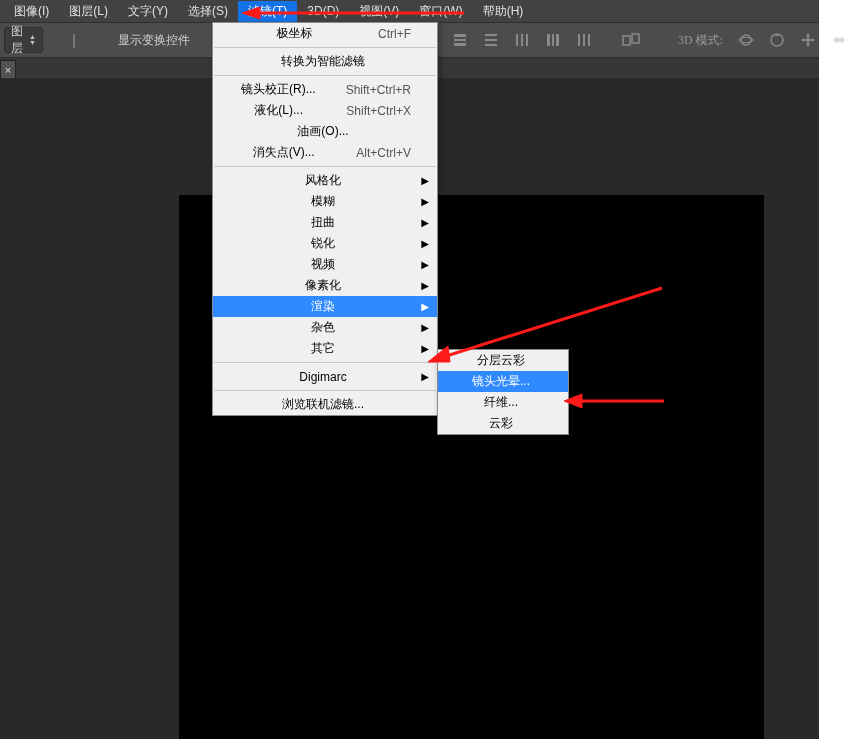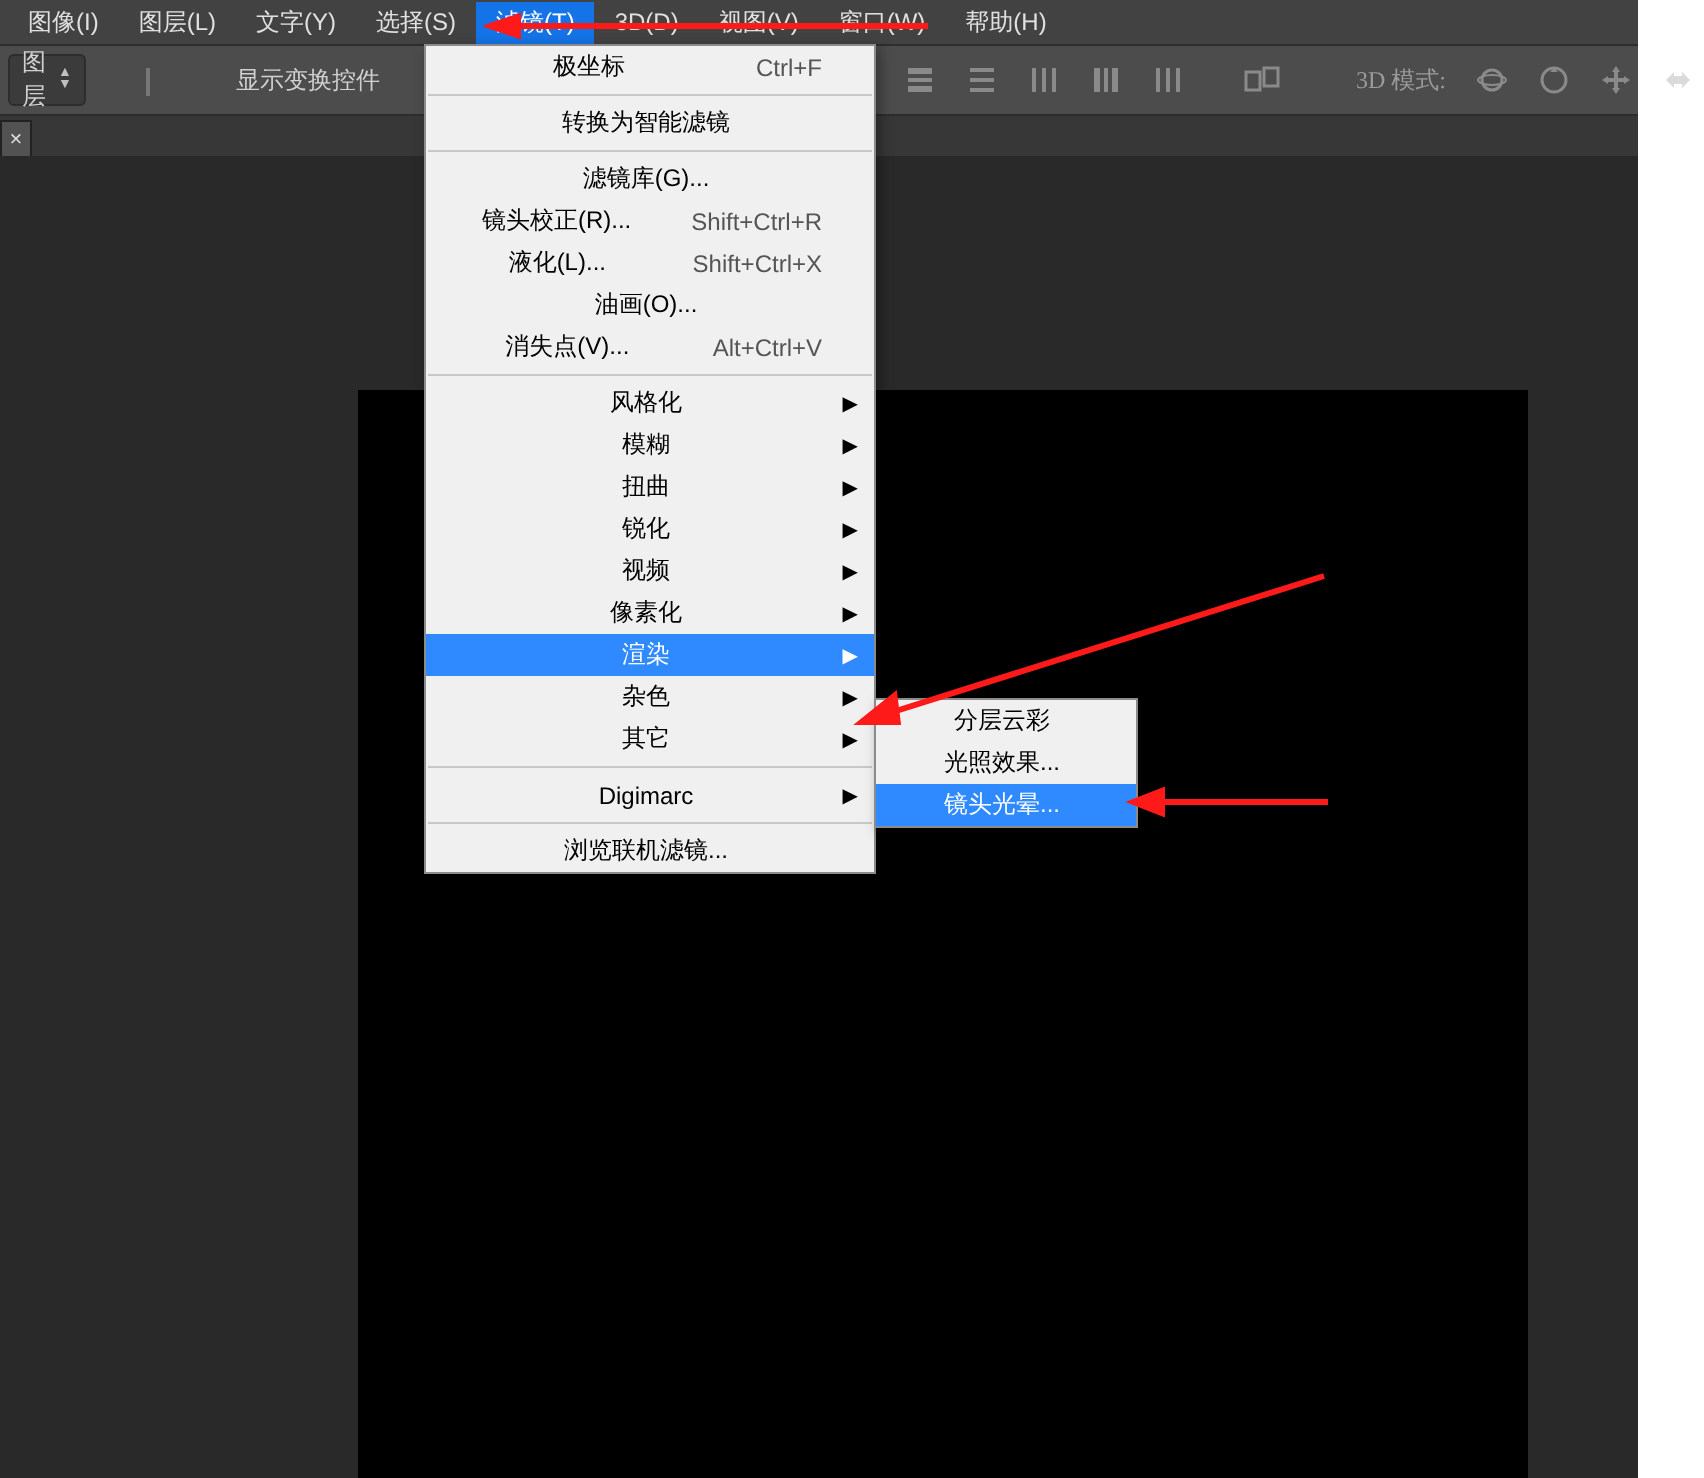--- a/index.html
+++ b/index.html
@@ -207,23 +207,20 @@
     <div class="row">
       <span class="label">极坐标</span>
       <span class="shortcut">Ctrl+F</span>
     </div>
     <hr>
     <div class="row">
       <span class="label">转换为智能滤镜</span>
     </div>
     <hr>
     <div class="row">
-      <span class="label">滤镜库(G)...</span>
-    </div>
-    <div class="row">
       <span class="label">镜头校正(R)...</span>
       <span class="shortcut">Shift+Ctrl+R</span>
     </div>
     <div class="row">
       <span class="label">液化(L)...</span>
       <span class="shortcut">Shift+Ctrl+X</span>
     </div>
     <div class="row">
       <span class="label">油画(O)...</span>
     </div>
@@ -276,25 +273,28 @@
     <hr>
     <div class="row">
       <span class="label">浏览联机滤镜...</span>
     </div>
   </div>
 
   <div class="menu render-menu">
     <div class="row">
       <span class="label">分层云彩</span>
     </div>
-    <div class="row">
-      <span class="label">光照效果...</span>
-    </div>
     <div class="row hl">
       <span class="label">镜头光晕...</span>
+    </div>
+    <div class="row">
+      <span class="label">纤维...</span>
+    </div>
+    <div class="row">
+      <span class="label">云彩</span>
     </div>
   </div>
 
   <svg class="anno" style="left:242px;top:4px;" width="230" height="18">
     <line x1="222" y1="9" x2="14" y2="9" stroke-width="3"></line>
     <polygon points="0,9 18,3 18,15"></polygon>
   </svg>
   <svg class="anno" style="left:420px;top:280px;" width="250" height="90">
     <line x1="242" y1="8" x2="20" y2="78" stroke-width="3"></line>
     <polygon points="8,82 28,66 30,82"></polygon>

